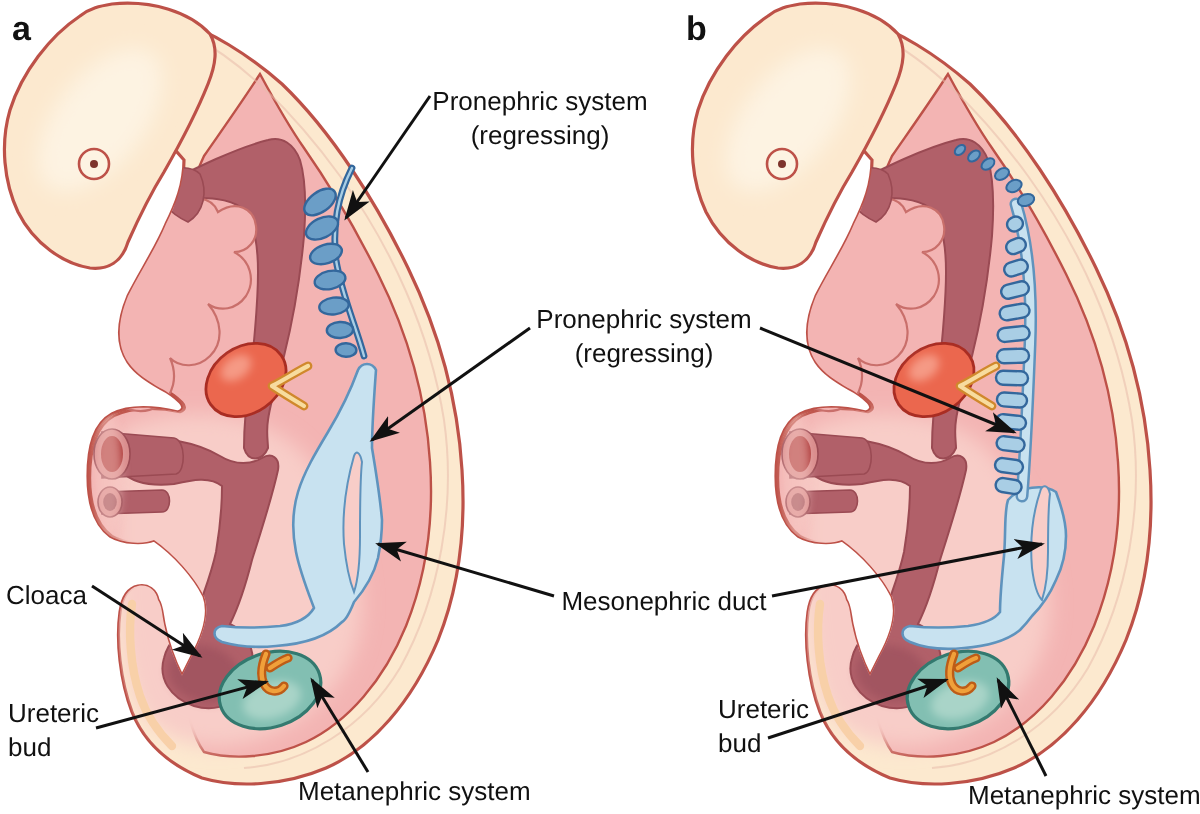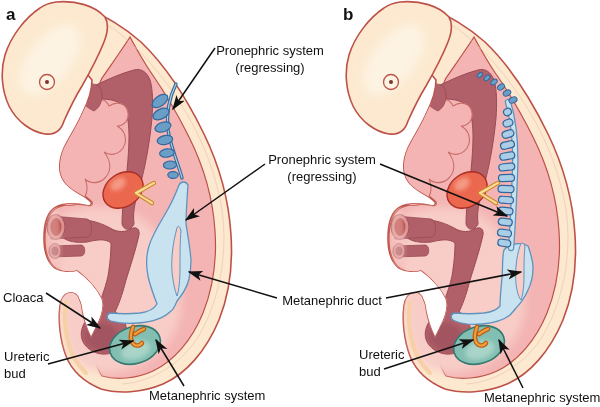--- a/index.html
+++ b/index.html
@@ -309,21 +309,21 @@
 <div class="lbl center" style="left:270px;top:42px">
   <div>Pronephric system</div>
   <div>(regressing)</div>
 </div>
 
 <div class="lbl center" style="left:322px;top:151px">
   <div>Pronephric system</div>
   <div>(regressing)</div>
 </div>
 
-<div class="lbl center" style="left:332px;top:292px">Metanephric duct</div>
+<div class="lbl center" style="left:332px;top:292px">Mesonephric duct</div>
 
 <div class="lbl" style="left:3px;top:289px">Cloaca</div>
 
 <div class="lbl" style="left:4px;top:348px">
   <div>Ureteric</div>
   <div>bud</div>
 </div>
 
 <div class="lbl" style="left:149px;top:387px">Metanephric system</div>
 

